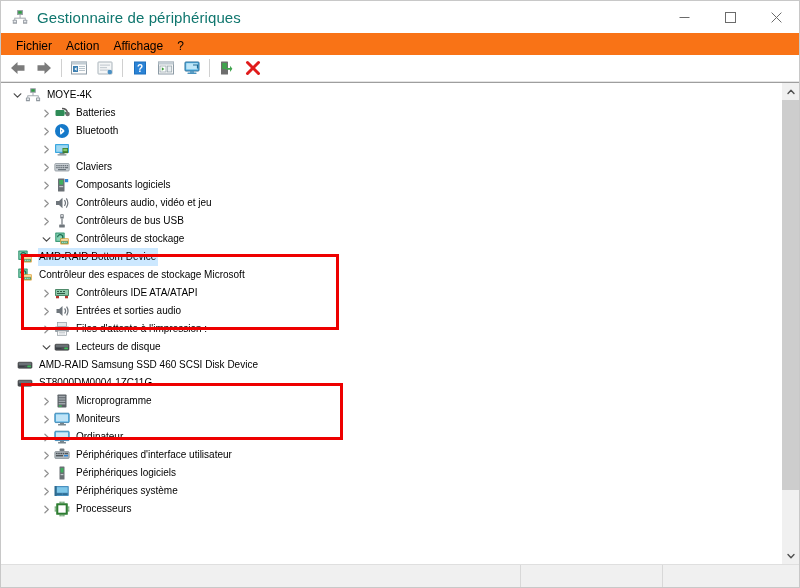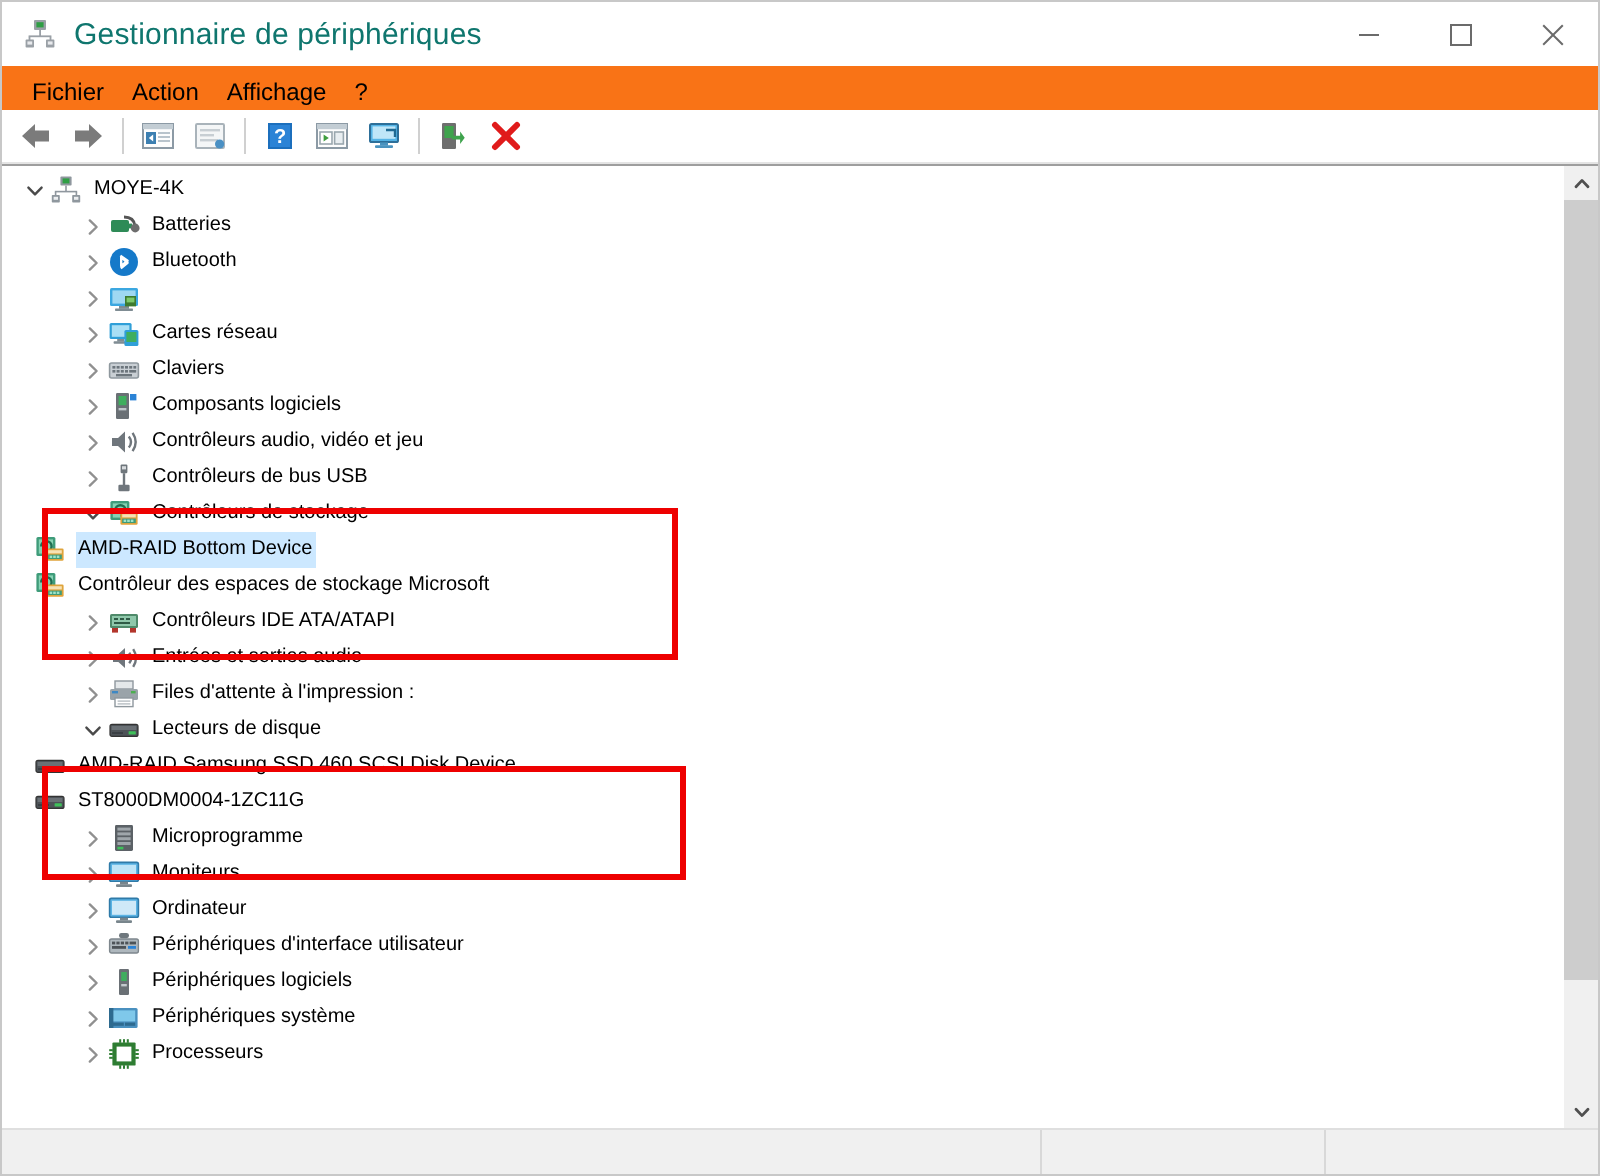--- a/index.html
+++ b/index.html
@@ -426,36 +426,20 @@
                 <rect x="9.3" y="7.8" width="3.9" height="2.4" fill="#7dc96a"></rect>
               </svg></span>
           </div>
           <div class="row lvl1">
             <span class="twisty">
               <svg width="9" height="9" viewBox="0 0 9 9">
                 <path d="M2.9 1.2 L6.3 4.5 L2.9 7.8" fill="none" stroke="#909090" stroke-width="1.2" stroke-linecap="round" stroke-linejoin="round"></path>
               </svg>
             </span>
             <span class="row-icon"><svg width="16" height="16" viewBox="0 0 16 16">
-                <rect x="0.8" y="2.5" width="11" height="8" rx="0.8" fill="#2f9fd8"></rect>
-                <rect x="1.9" y="3.6" width="8.8" height="5.8" fill="#a9dff5"></rect>
-                <rect x="4.6" y="10.5" width="3.5" height="1.3" fill="#7f8c93"></rect>
-                <rect x="2.8" y="11.6" width="7" height="1.3" rx="0.4" fill="#7f8c93"></rect>
-                <rect x="8.2" y="6" width="7" height="8" rx="0.8" fill="#2f9fd8"></rect>
-                <rect x="9.2" y="7" width="5" height="5" fill="#3fae5e"></rect>
-              </svg></span>
-            <span class="row-label">Cartes réseau</span>
-          </div>
-          <div class="row lvl1">
-            <span class="twisty">
-              <svg width="9" height="9" viewBox="0 0 9 9">
-                <path d="M2.9 1.2 L6.3 4.5 L2.9 7.8" fill="none" stroke="#909090" stroke-width="1.2" stroke-linecap="round" stroke-linejoin="round"></path>
-              </svg>
-            </span>
-            <span class="row-icon"><svg width="16" height="16" viewBox="0 0 16 16">
                 <rect x="0.8" y="4.5" width="14.4" height="7.5" rx="1" fill="#c9cfd4" stroke="#8f989e" stroke-width="0.8"></rect>
                 <rect x="2.2" y="6" width="1.5" height="1.3" fill="#6c757c"></rect>
                 <rect x="4.3" y="6" width="1.5" height="1.3" fill="#6c757c"></rect>
                 <rect x="6.4" y="6" width="1.5" height="1.3" fill="#6c757c"></rect>
                 <rect x="8.5" y="6" width="1.5" height="1.3" fill="#6c757c"></rect>
                 <rect x="10.6" y="6" width="1.5" height="1.3" fill="#6c757c"></rect>
                 <rect x="12.7" y="6" width="1.4" height="1.3" fill="#6c757c"></rect>
                 <rect x="2.2" y="8" width="1.5" height="1.3" fill="#6c757c"></rect>
                 <rect x="4.3" y="8" width="1.5" height="1.3" fill="#6c757c"></rect>
                 <rect x="6.4" y="8" width="1.5" height="1.3" fill="#6c757c"></rect>

